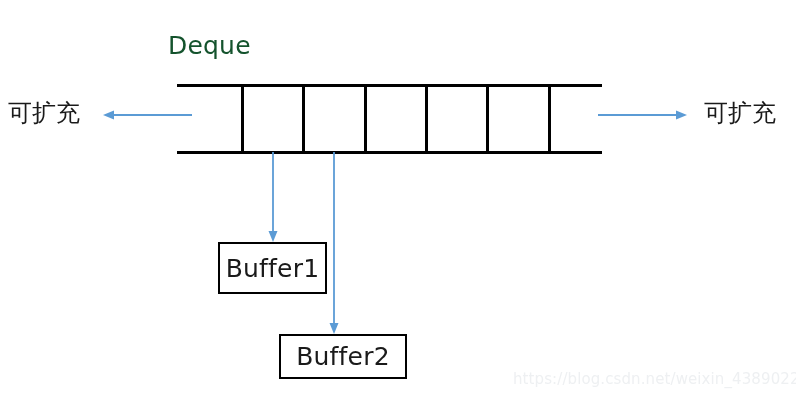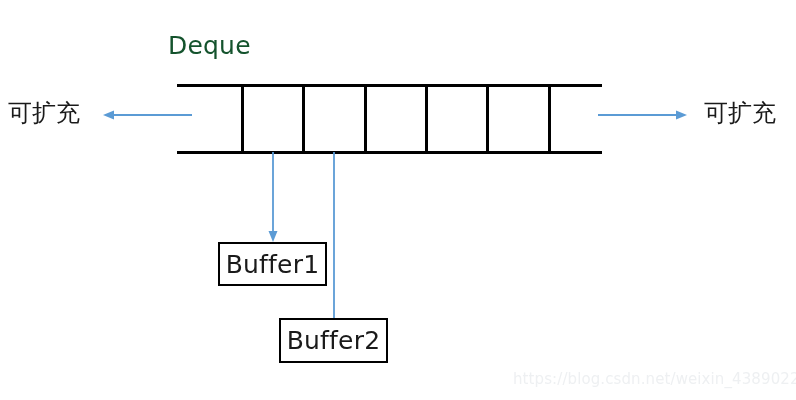--- a/index.html
+++ b/index.html
@@ -78,27 +78,27 @@
     justify-content: center;
     font-family: "DejaVu Sans", sans-serif;
     font-size: 25px;
     color: #1a1a1a;
     letter-spacing: 0.2px;
   }
   #buffer1-box {
     left: 218px;
     top: 242px;
     width: 109px;
-    height: 44px;
+    height: 52px;
     justify-content: center;
   }
   #buffer2-box {
     left: 279px;
-    top: 318px;
-    width: 109px;
+    top: 334px;
+    width: 128px;
     height: 45px;
   }
   
   .connector {
     position: absolute;
     overflow: visible;
   }
   #connector-buffer1 {
     left: 262px;
     top: 152px;

